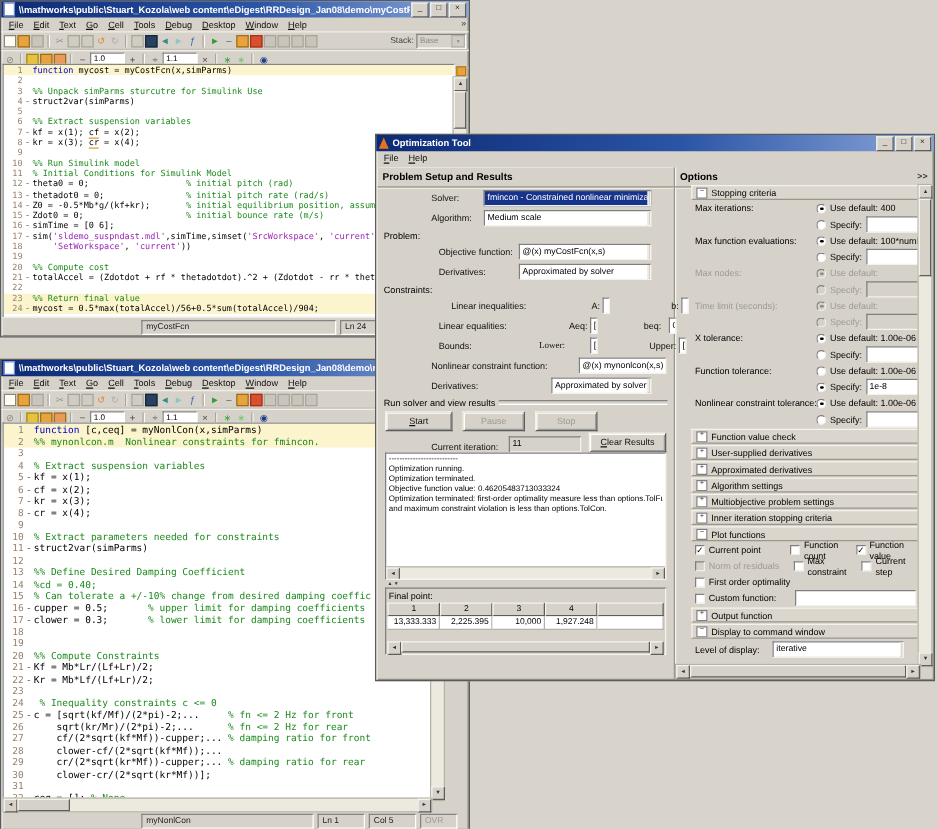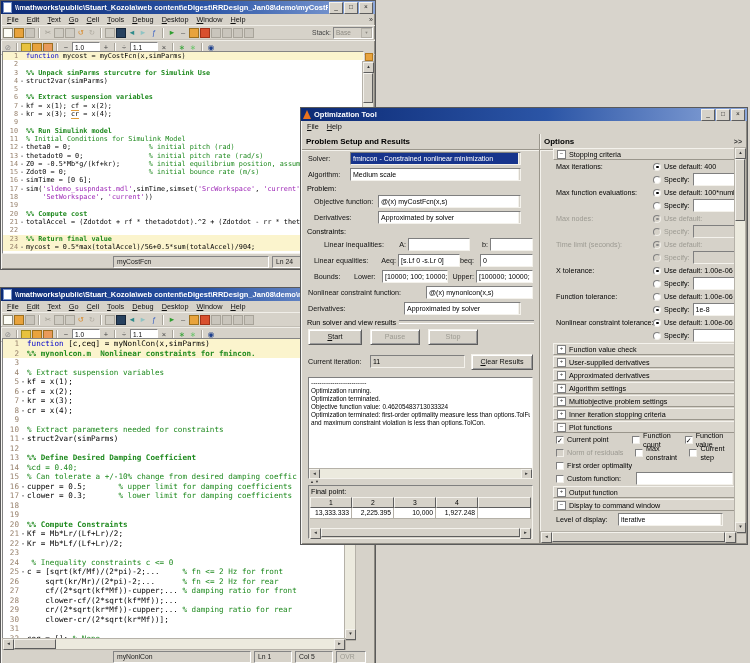--- a/index.html
+++ b/index.html
@@ -40,21 +40,21 @@
 
   
   .codearea{position:absolute;background:#fff;overflow:hidden;
        border:1px solid;border-color:#848484 #f4f2ec #f4f2ec #848484;
        font-family:"DejaVu Sans Mono",monospace;}
   .cl{display:flex;white-space:pre;}
   .cl .gut{text-align:right;color:#98826d;flex:none;}
   .cl .mk{text-align:center;color:#555;flex:none;}
   .cl .ct{flex:1;color:#000;}
   .hl{background:#fbf4cd;}
-  .kw{color:#0000cc;} .cm{color:#1f8a1f;} .cc{color:#1f8a1f;font-weight:bold;}
+  .kw{color:#0000cc;} .cm{color:#1f8a1f;} .cc{color:#1f8a1f;font-weight:normal;}
   .st{color:#9c24b5;} .ul{border-bottom:1px solid #e09a38;}
   #e1code{font-size:6.8px;line-height:8.3px;}
   #e1code .gut{width:15px;} #e1code .mk{width:8px;}
   #e2code{font-size:7.6px;line-height:9.5px;}
   #e2code .gut{width:16px;} #e2code .mk{width:8px;}
 
   
   .statusbar{position:absolute;left:1px;right:1px;bottom:1px;height:13px;display:flex;
        align-items:center;gap:3px;padding:0 3px;font-size:6.8px;color:#222;}
   .sfield{background:#d6d2c9;border:1px solid;border-color:#848484 #fff #fff #848484;
@@ -83,21 +83,21 @@
   .optlabel{font-size:7.2px;color:#111;white-space:nowrap;}
   .tf{background:#fff;border:1px solid;border-color:#7f7f7f #f4f2ec #f4f2ec #7f7f7f;
       height:11px;font-size:7px;line-height:11px;padding:0 2px;overflow:hidden;white-space:nowrap;}
   .tf.dis{background:#d6d2c9;color:#8d8a82;}
   .combo{position:relative;padding-right:12px;}
   .combo .arr{position:absolute;right:-11px;top:-1px;bottom:-1px;width:11px;background:#d6d2c9;
       border:1px solid;border-color:#f4f2ec #5d5d5d #5d5d5d #f4f2ec;display:flex;
       align-items:center;justify-content:center;font-size:4.5px;color:#222;}
   .combo.sel{background:#17348c;color:#fff;}
   .lrow{display:flex;align-items:center;padding:0 6px;}
-  .lrow .lbl{flex:none;}
+  .lrow .lbl{flex:none;margin-left:37px;}
   .seclbl{font-size:7.3px;padding:2px 5px 1px 5px;height:11px;box-sizing:border-box;}
   .btn{background:#d6d2c9;border:1px solid;border-color:#f4f2ec #5d5d5d #5d5d5d #f4f2ec;
       box-shadow:inset 1px 1px 0 #fff, inset -1px -1px 0 #9b9b9b;
       font-size:7.2px;text-align:center;color:#111;line-height:13px;}
   .btn.dis{color:#9c9a92;}
   .groupline{display:flex;align-items:center;height:12px;padding:0 5px;font-size:7.3px;}
   .groupline .gl{flex:1;height:2px;border-top:1px solid #848484;border-bottom:1px solid #fff;margin-left:3px;}
   .results{margin:0 6px;height:100px;background:#fff;border:1px solid;
       border-color:#7f7f7f #f4f2ec #f4f2ec #7f7f7f;position:relative;overflow:hidden;}
   .results .rtxt{position:absolute;left:2px;top:1px;right:2px;bottom:10px;overflow:hidden;
@@ -431,21 +431,21 @@
         </div>
         <div class="lrow" style="height:16px;padding-left:12px;">
           <span class="optlabel lbl" style="width:66px;">Linear equalities:</span>
           <span class="optlabel lbl" style="width:16px;text-align:right;padding-right:2px;">Aeq:</span>
           <span class="tf" style="width:56px;">[s.Lf 0 -s.Lr 0]</span>
           <span class="optlabel lbl" style="width:18px;text-align:left;padding-right:2px;">beq:</span>
           <span class="tf" style="flex:1;">0</span>
         </div>
         <div class="lrow" style="height:16px;padding-left:12px;">
           <span class="optlabel lbl" style="width:40px;">Bounds:</span>
-          <span class="optlabel lbl" style="width:24px;padding-right:4px;">Lower:</span>
+          <span class="optlabel lbl" style="width:24px;text-align:right;padding-right:20px;font-family:Liberation Serif, serif;">Lower:</span>
           <span class="tf" style="width:60px;">[10000; 100; 10000;</span>
           <span class="optlabel lbl" style="width:26px;text-align:right;padding-right:2px;">Upper:</span>
           <span class="tf" style="flex:1;">[100000; 10000; 100</span>
         </div>
         <div class="lrow" style="height:16px;gap:22px;">
           <span class="optlabel lbl" style="width:96px;">Nonlinear constraint function:</span>
           <span class="tf" style="flex:1;">@(x) mynonlcon(x,s)</span>
         </div>
         <div class="lrow" style="height:16px;">
           <span class="optlabel lbl" style="width:96px;">Derivatives:</span>
@@ -454,21 +454,21 @@
 
         <div class="groupline">
           <span>Run solver and view results</span>
           <span class="gl"></span>
         </div>
         <div class="lrow" style="height:18px;gap:8px;">
           <span class="btn" style="width:52px;height:14px;"><u>S</u>tart</span>
           <span class="btn dis" style="width:48px;height:14px;">Pause</span>
           <span class="btn dis" style="width:48px;height:14px;">Stop</span>
         </div>
-        <div class="lrow" style="height:31px;">
+        <div class="lrow" style="height:16px;align-items:flex-end;">
           <span class="optlabel lbl" style="width:62px;">Current iteration:</span>
           <span class="tf" style="flex:1;background:#d6d2c9;">11</span>
           <span class="btn" style="width:60px;height:14px;margin-left:6px;"><u>C</u>lear Results</span>
         </div>
 
         <div class="results">
           <div class="rtxt">
               <div>--------------------------</div>
               <div>Optimization running.</div>
               <div>Optimization terminated.</div>

